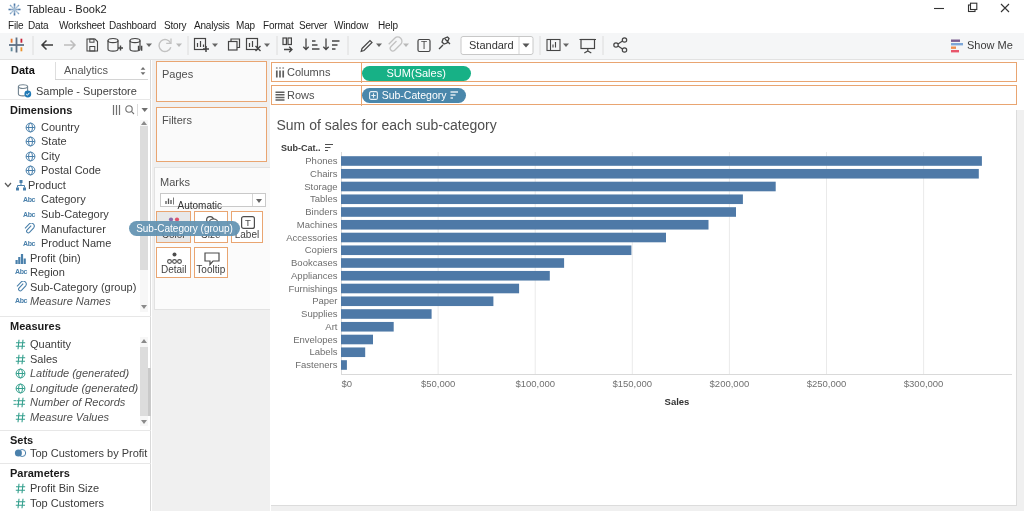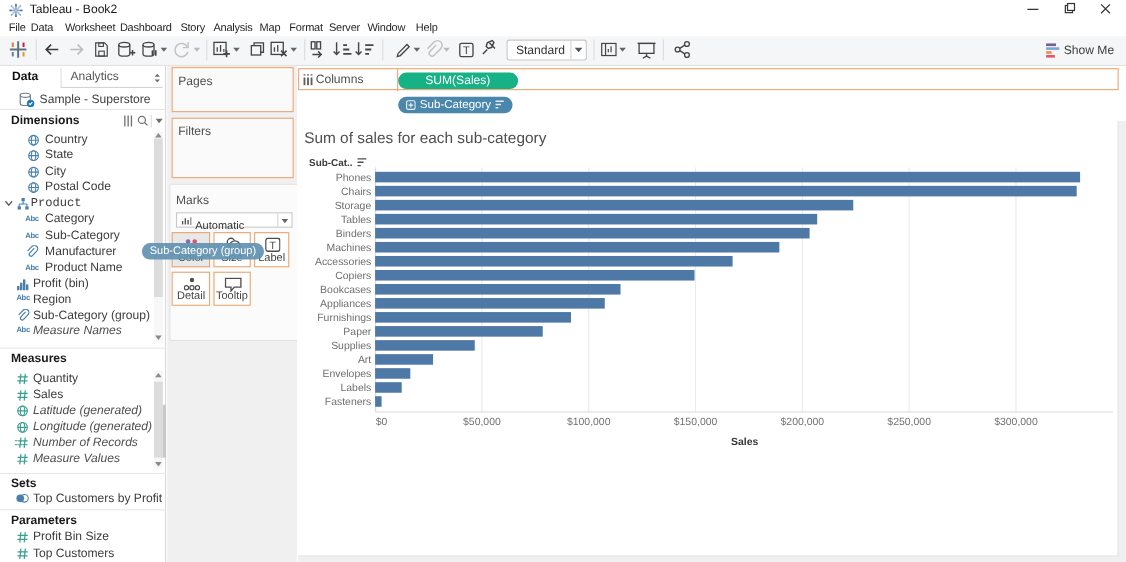--- a/index.html
+++ b/index.html
@@ -269,21 +269,21 @@
       <div class="fieldrow" style="top:103px;">
           <svg class="abs" style="left:25px;top:2px" width="11" height="11" viewBox="0 0 11 11">
             <g stroke="#4a80ab" fill="none" stroke-width="1">
               <circle cx="5.5" cy="5.5" r="4.4"></circle>
               <ellipse cx="5.5" cy="5.5" rx="2" ry="4.4"></ellipse>
               <path d="M1.2,5.5 h8.6"></path>
             </g>
           </svg>
           <span class="txt" style="left:41px;">Postal Code</span>
         </div>
-      <div class="fieldrow" style="top:118px;font-family:Liberation Mono, monospace;">
+      <div class="fieldrow" style="top:118px;">
         <svg class="abs" style="left:4px;top:4px" width="8" height="6" viewBox="0 0 8 6">
             <path d="M1,1 L4,4.5 L7,1" stroke="#5a5a5a" stroke-width="1.2" fill="none"></path>
           </svg>
         <svg class="abs" style="left:15px;top:2px" width="12" height="11" viewBox="0 0 12 11">
             <g fill="#4a80ab">
               <rect x="4.5" y="0" width="3" height="3"></rect>
               <rect x="1" y="7.5" width="3" height="3"></rect>
               <rect x="8" y="7.5" width="3" height="3"></rect>
             </g>
             <path d="M6,3 v2.5 M2.5,5.5 h7 M2.5,5.5 v2 M9.5,5.5 v2" stroke="#4a80ab" fill="none"></path>
@@ -488,20 +488,27 @@
       </div>
     </div>
   </div>
   <div class="sheetarea" id="sheetarea">
     <div class="shelf" style="left:1px;top:2px;">
       <svg class="abs" style="left:3px;top:4px" width="10" height="11" viewBox="0 0 10 11">
         <path d="M1.8,3.5 V10.5 M5,3.5 V10.5 M8.2,3.5 V10.5" stroke="#5f5f5f" stroke-width="1.7" fill="none"></path>
         <path d="M1.8,0.5 V1.6 M5,0.5 V1.6 M8.2,0.5 V1.6" stroke="#5f5f5f" stroke-width="1.7" fill="none"></path>
       </svg>
       <span class="abs" style="left:15px;top:3px;font-size:11px;color:#4f4f4f;">Columns</span>
+      <div class="abs" style="left:89px;top:0;width:1px;height:20px;background:#e9a571;"></div>
+    </div>
+    <div class="shelf" style="left:1px;top:25px;">
+      <svg class="abs" style="left:3px;top:5px" width="10" height="10" viewBox="0 0 10 10">
+        <path d="M0.5,1.2 H9.5 M0.5,3.8 H9.5 M0.5,6.4 H9.5 M0.5,9 H9.5" stroke="#5f5f5f" stroke-width="1.5" fill="none"></path>
+      </svg>
+      <span class="abs" style="left:15px;top:3px;font-size:11px;color:#4f4f4f;">Rows</span>
       <div class="abs" style="left:89px;top:0;width:1px;height:20px;background:#e9a571;"></div>
     </div>
     <div class="pill" style="left:91.7px;top:6px;width:109px;background:#17b186;text-align:center;">SUM(Sales)</div>
     <div class="pill" style="left:91.7px;top:27.5px;width:104px;background:#4a87ab;">
       <svg class="abs" style="left:7px;top:3px" width="9" height="9" viewBox="0 0 9 9">
         <rect x="0.6" y="0.6" width="7.8" height="7.8" rx="1.5" fill="none" stroke="#e8f0f5" stroke-width="1.1"></rect>
         <path d="M4.5,2.3 V6.7 M2.3,4.5 H6.7" stroke="#e8f0f5" stroke-width="1.1"></path>
       </svg>
       <span class="abs" style="left:20px;font-size:10.5px;">Sub-Category</span>
       <svg class="abs" style="left:86px;top:3.5px" width="11" height="9" viewBox="0 0 11 9">

